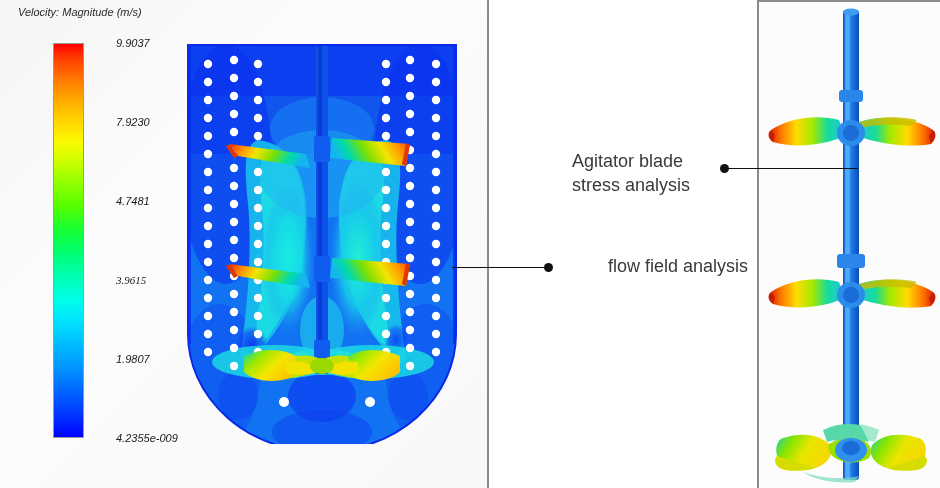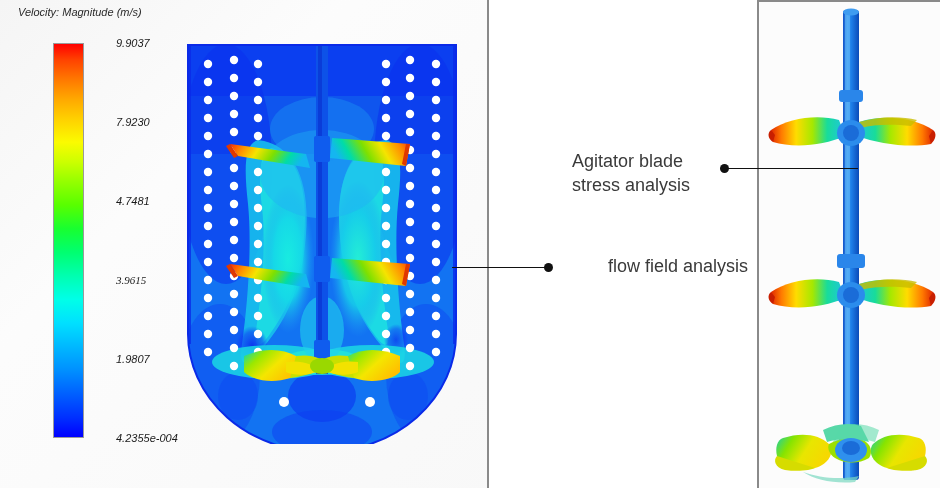--- a/index.html
+++ b/index.html
@@ -166,21 +166,21 @@
   <div id="cfd-title">Velocity: Magnitude (m/s)</div>
 
   <div id="legend"></div>
 
   <div class="legend-ticks">
     <div class="legend-tick" style="top:-6px;">9.9037</div>
     <div class="legend-tick" style="top:73px;">7.9230</div>
     <div class="legend-tick" style="top:152px;">4.7481</div>
     <div class="legend-tick" style="top:231px;font-family:Liberation Serif, serif;">3.9615</div>
     <div class="legend-tick" style="top:310px;">1.9807</div>
-    <div class="legend-tick" style="top:389px;">4.2355e-004</div>
+    <div class="legend-tick" style="top:389px;">4.2355e-009</div>
   </div>
 
   <div id="vessel-wrap">
     <svg id="vessel-svg" width="272" height="400" viewBox="0 0 272 400" xmlns="http://www.w3.org/2000/svg">
       <defs>
 
         <clipPath id="vesselClip">
           <path d="M2,1 L270,1 L270,290 A134,118 0 0 1 2,290 Z"></path>
         </clipPath>
 

